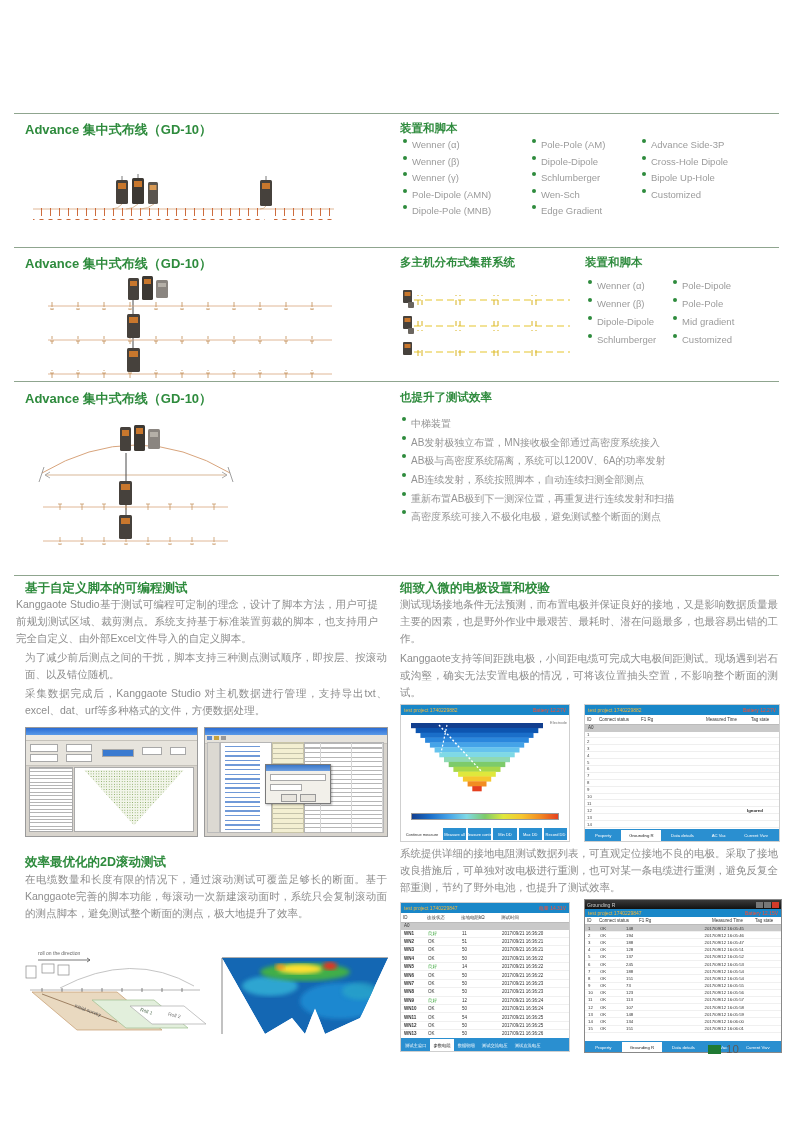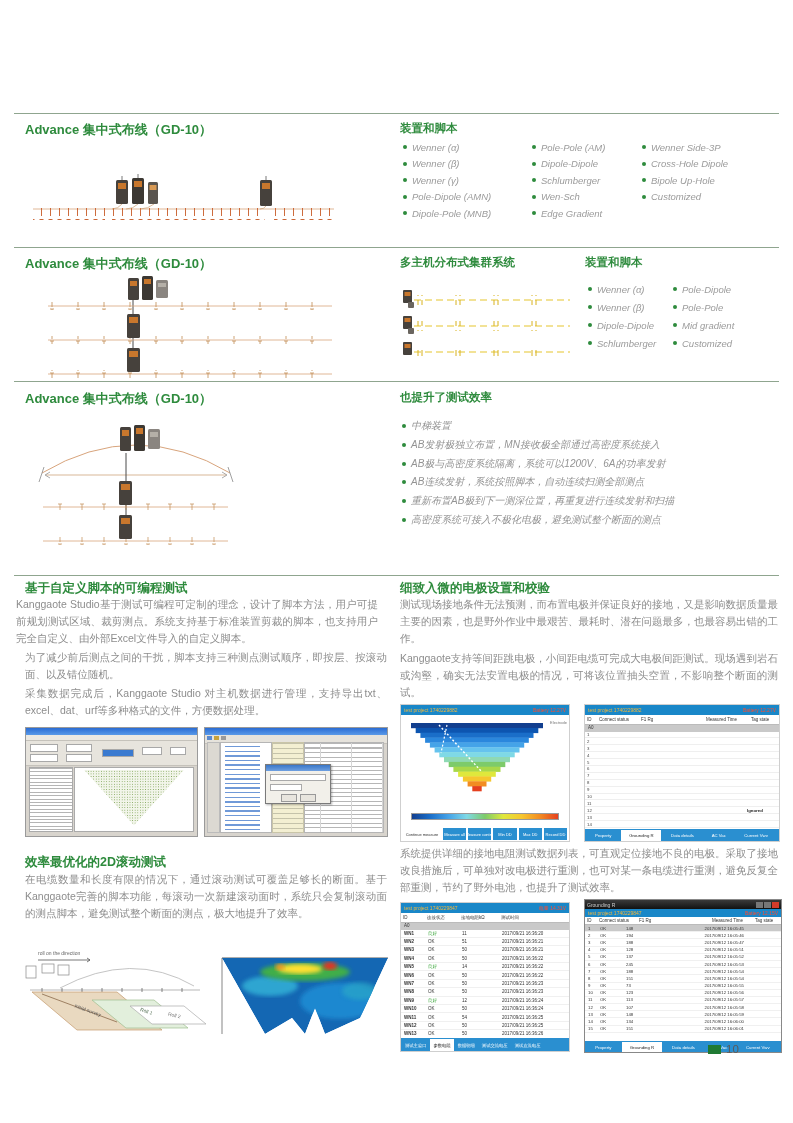--- a/index.html
+++ b/index.html
@@ -2,21 +2,21 @@
 <html><head>
 <meta charset="utf-8">
 <style>
   html,body{margin:0;padding:0;background:#ffffff;}
   .page{position:relative;width:793px;height:1123px;background:#fff;overflow:hidden;
         font-family:"Liberation Sans","DejaVu Sans",sans-serif;}
   .rule{position:absolute;left:14px;right:14px;height:1px;background:#8fa58f;}
   .sec-title{position:absolute;margin:0;font-size:13px;font-weight:bold;color:#2e8b3d;white-space:nowrap;}
   .panel-title{position:absolute;margin:0;font-size:11.5px;font-weight:bold;color:#2e8b3d;white-space:nowrap;}
   .blist{position:absolute;}
-  .bitem{display:flex;align-items:center;height:16.5px;font-size:9.5px;color:#9b9b9b;white-space:nowrap;font-style:italic;}
+  .bitem{display:flex;height:16.5px;font-size:9.5px;color:#9b9b9b;white-space:nowrap;}
   .blist.lh18 .bitem{height:18px;}
   .blist.lh19 .bitem{height:18.7px;font-size:10px;color:#949494;}
   .dot{width:4px;height:4px;border-radius:50%;background:#2e8b3d;margin-right:5px;flex:none;}
   .para{position:absolute;margin:0;font-size:10.5px;line-height:17.2px;color:#8d8d8d;text-align:justify;}
   .shot{position:absolute;box-sizing:border-box;}
   
   .tbar{height:10px;background:#1987c8;display:flex;justify-content:space-between;align-items:center;
         padding:0 3px;font-size:5px;line-height:10px;white-space:nowrap;overflow:hidden;}
   .tbar .tl{color:#f5b73a;}
   .tbar .tr{color:#ff4b2e;}
@@ -189,21 +189,21 @@
       </div>
       <div class="bitem">
         <span class="dot"></span>
         <span>Edge Gradient</span>
       </div>
     </div>
   <div class="blist" style="left:642px;top:139px">
 
   <div class="bitem">
         <span class="dot"></span>
-        <span>Wenner Side-3P</span>
+        <span>Advance Side-3P</span>
       </div>
       <div class="bitem">
         <span class="dot"></span>
         <span>Cross-Hole Dipole</span>
       </div>
       <div class="bitem">
         <span class="dot"></span>
         <span>Bipole Up-Hole</span>
       </div>
       <div class="bitem">

